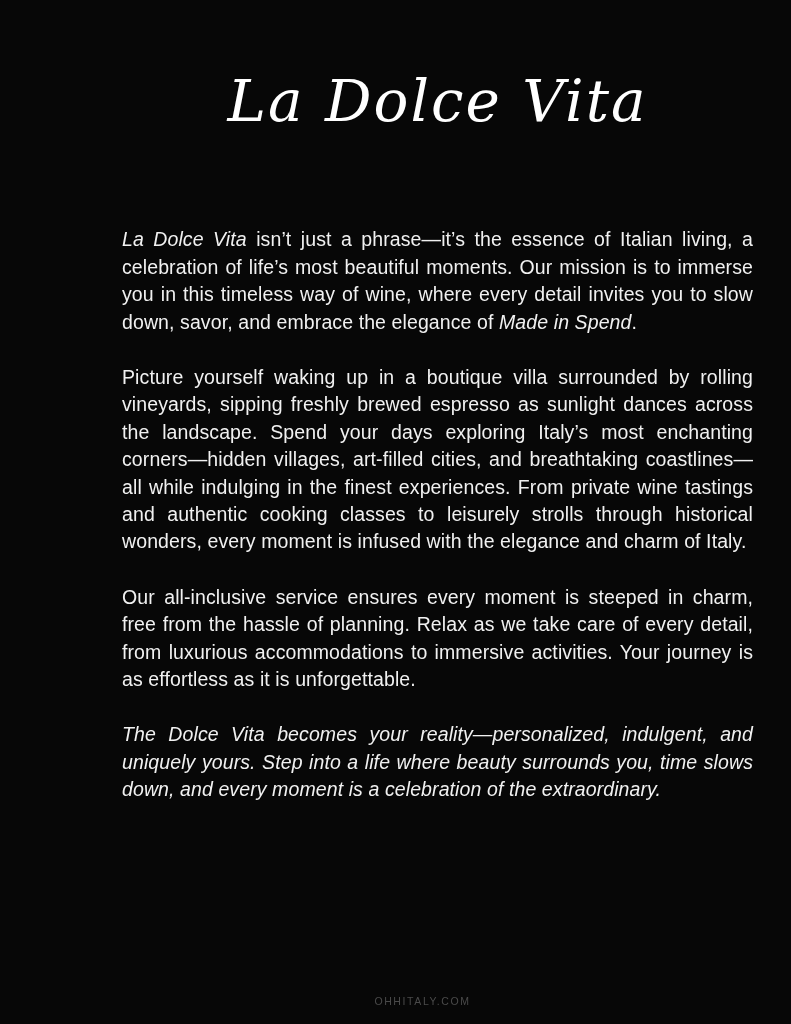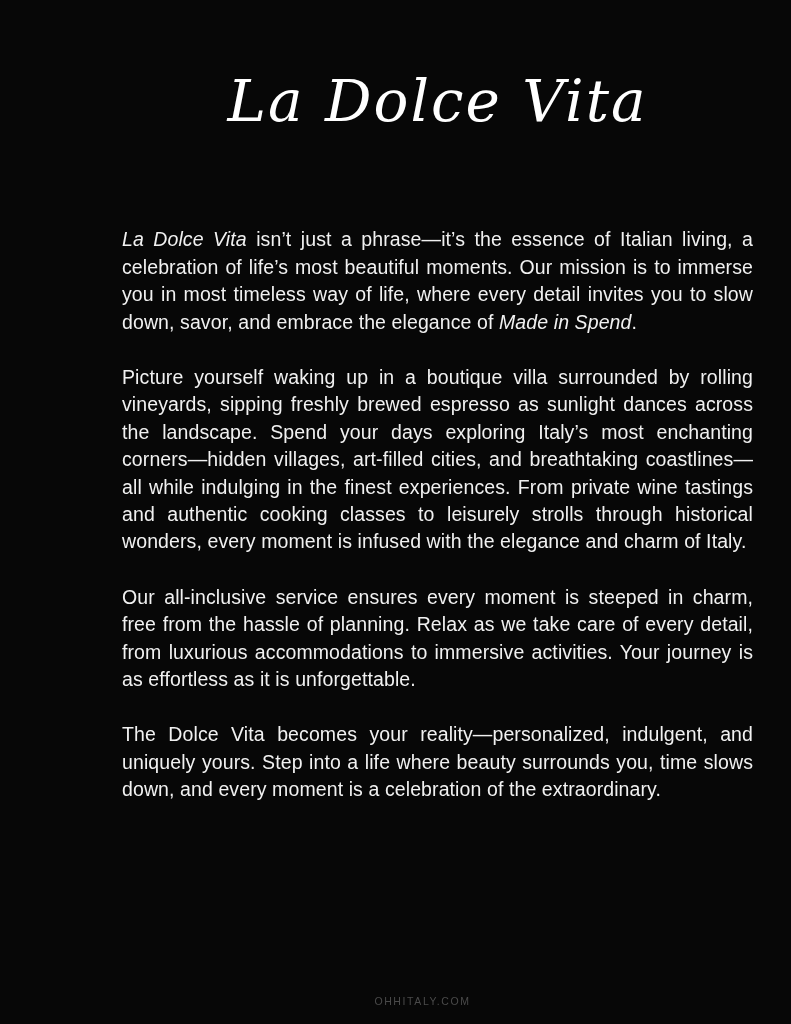--- a/index.html
+++ b/index.html
@@ -32,40 +32,40 @@
     margin: 86px 80px 0 80px;
     color: #f1f1f1;
   }
   .para {
     margin: 0 0 28px 0;
     font-size: 19.5px;
     line-height: 27.4px;
     text-align: justify;
     letter-spacing: 0.1px;
   }
-  .para:last-child { margin-bottom: 0; }
+  .para:last-child { margin-bottom: 0; font-style: italic; }
   .em { font-style: italic; }
   .footer {
     position: absolute;
     left: 12px;
     right: 0;
     bottom: 17px;
     text-align: center;
     color: #4a4a4a;
     font-size: 10.5px;
     letter-spacing: 1.6px;
   }
 </style>
 </head>
 <body>
 
 <div class="page">
   <h1 class="title">La Dolce Vita</h1>
 
   <div class="body-text">
-      <p class="para"><span class="em">La Dolce Vita</span><span> isn’t just a phrase—it’s the essence of Italian living, a celebration of life’s most beautiful moments. Our mission is to immerse you in most timeless way of life, where every detail invites you to slow down, savor, and embrace the elegance of </span><span class="em">Made in Spend</span><span>.</span></p>
+      <p class="para"><span class="em">La Dolce Vita</span><span> isn’t just a phrase—it’s the essence of Italian living, a celebration of life’s most beautiful moments. Our mission is to immerse you in this timeless way of wine, where every detail invites you to slow down, savor, and embrace the elegance of </span><span class="em">Made in Spend</span><span>.</span></p>
       <p class="para"><span>Picture yourself waking up in a boutique villa surrounded by rolling vineyards, sipping freshly brewed espresso as sunlight dances across the landscape. Spend your days exploring Italy’s most enchanting corners—hidden villages, art-filled cities, and breathtaking coastlines—all while indulging in the finest experiences. From private wine tastings and authentic cooking classes to leisurely strolls through historical wonders, every moment is infused with the elegance and charm of Italy.</span></p>
       <p class="para"><span>Our all-inclusive service ensures every moment is steeped in charm, free from the hassle of planning. Relax as we take care of every detail, from luxurious accommodations to immersive activities. Your journey is as effortless as it is unforgettable.</span></p>
       <p class="para"><span>The Dolce Vita becomes your reality—personalized, indulgent, and uniquely yours. Step into a life where beauty surrounds you, time slows down, and every moment is a celebration of the extraordinary.</span></p>
     </div>
 
   <div class="footer">OHHITALY.COM</div>
 </div>
 
 </body></html>

